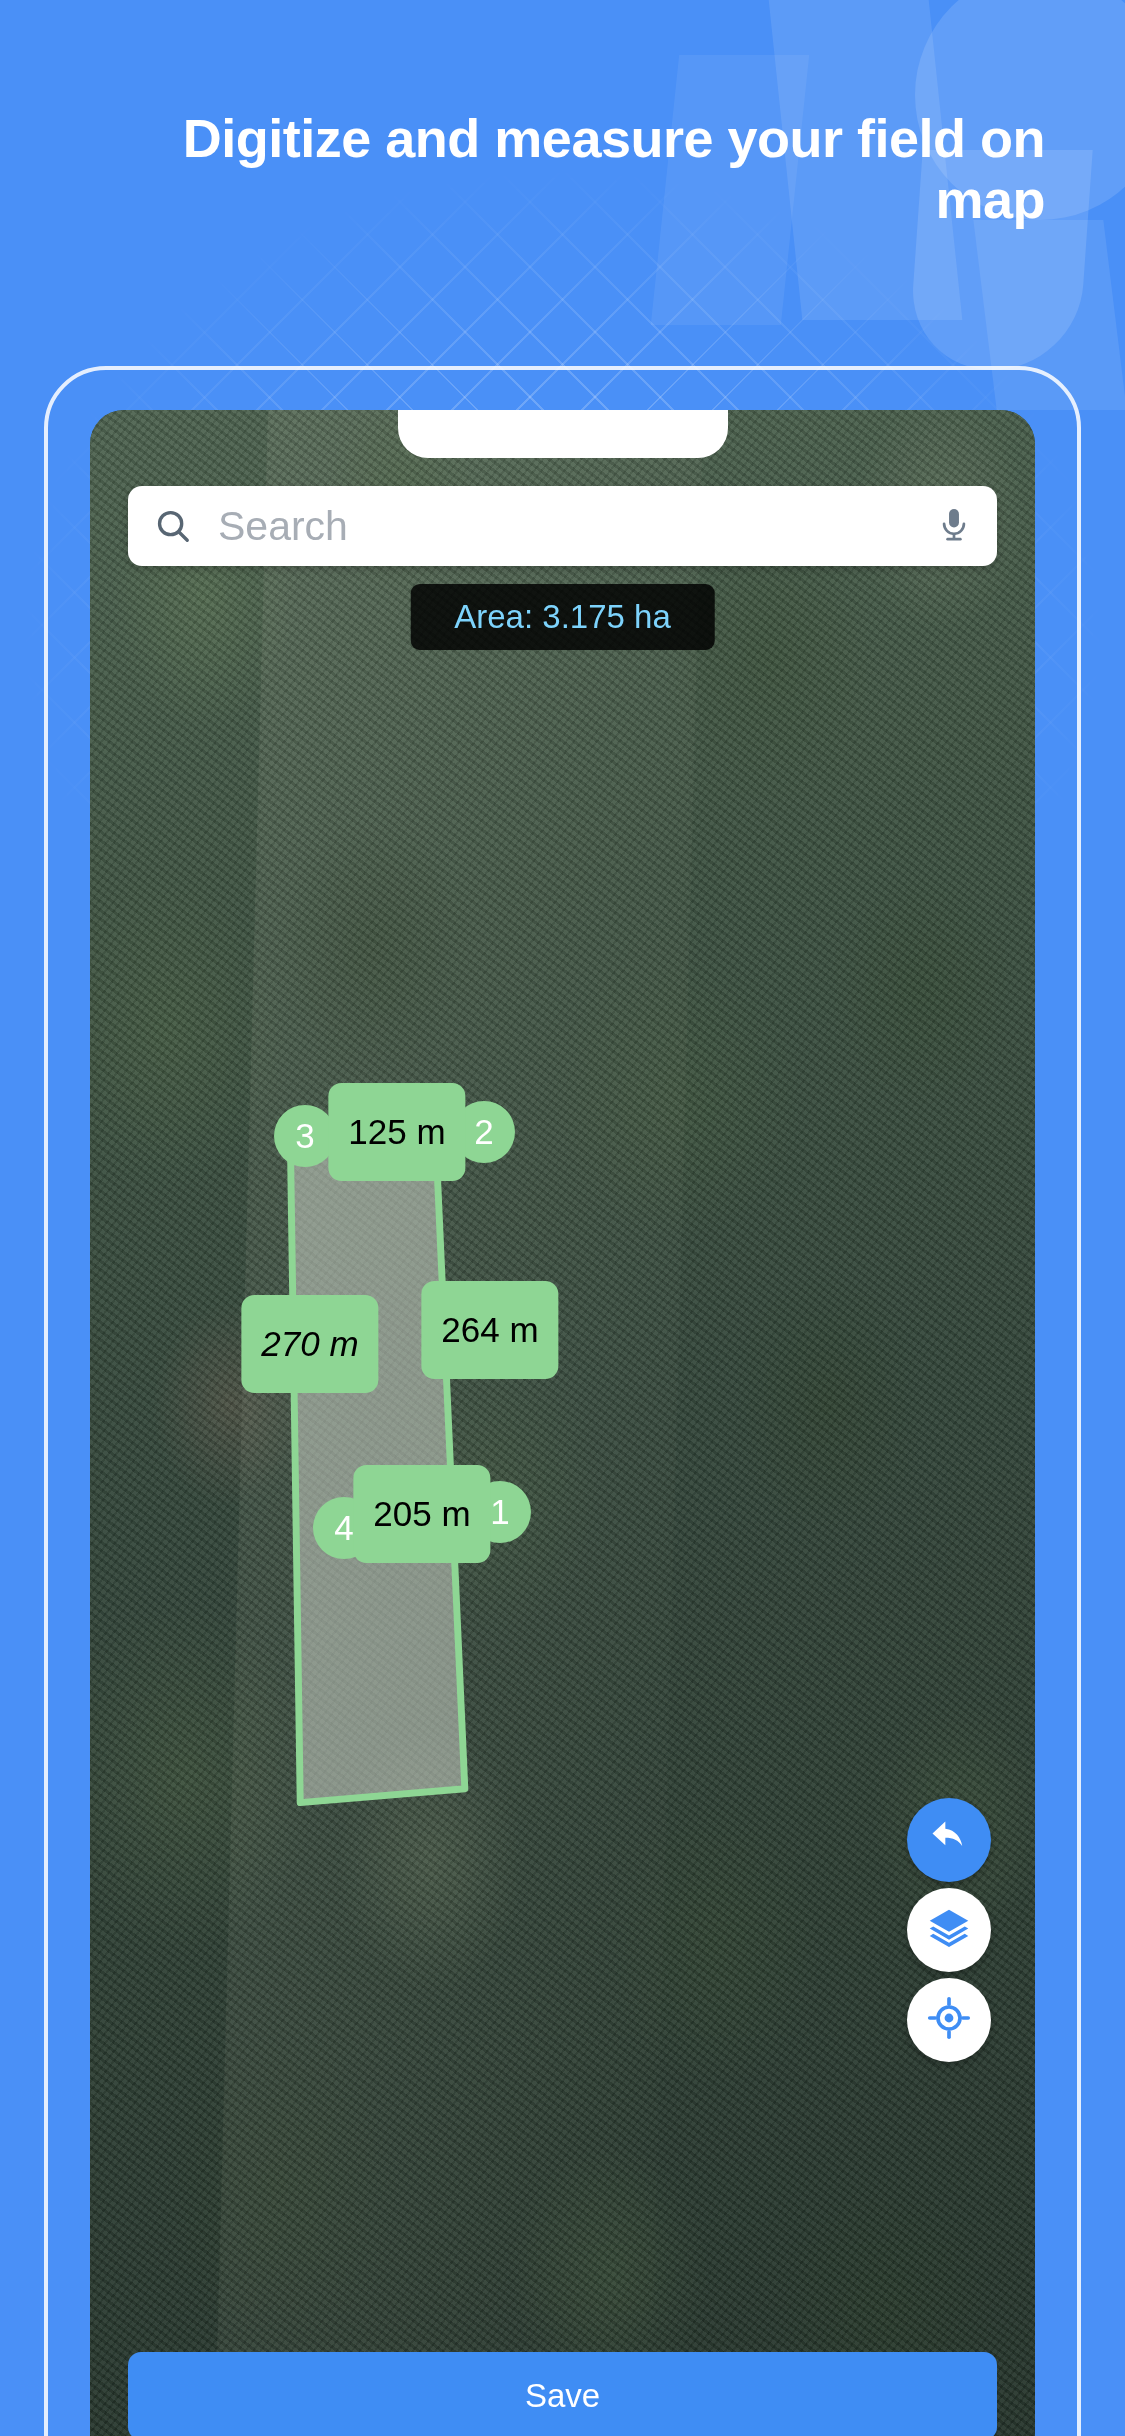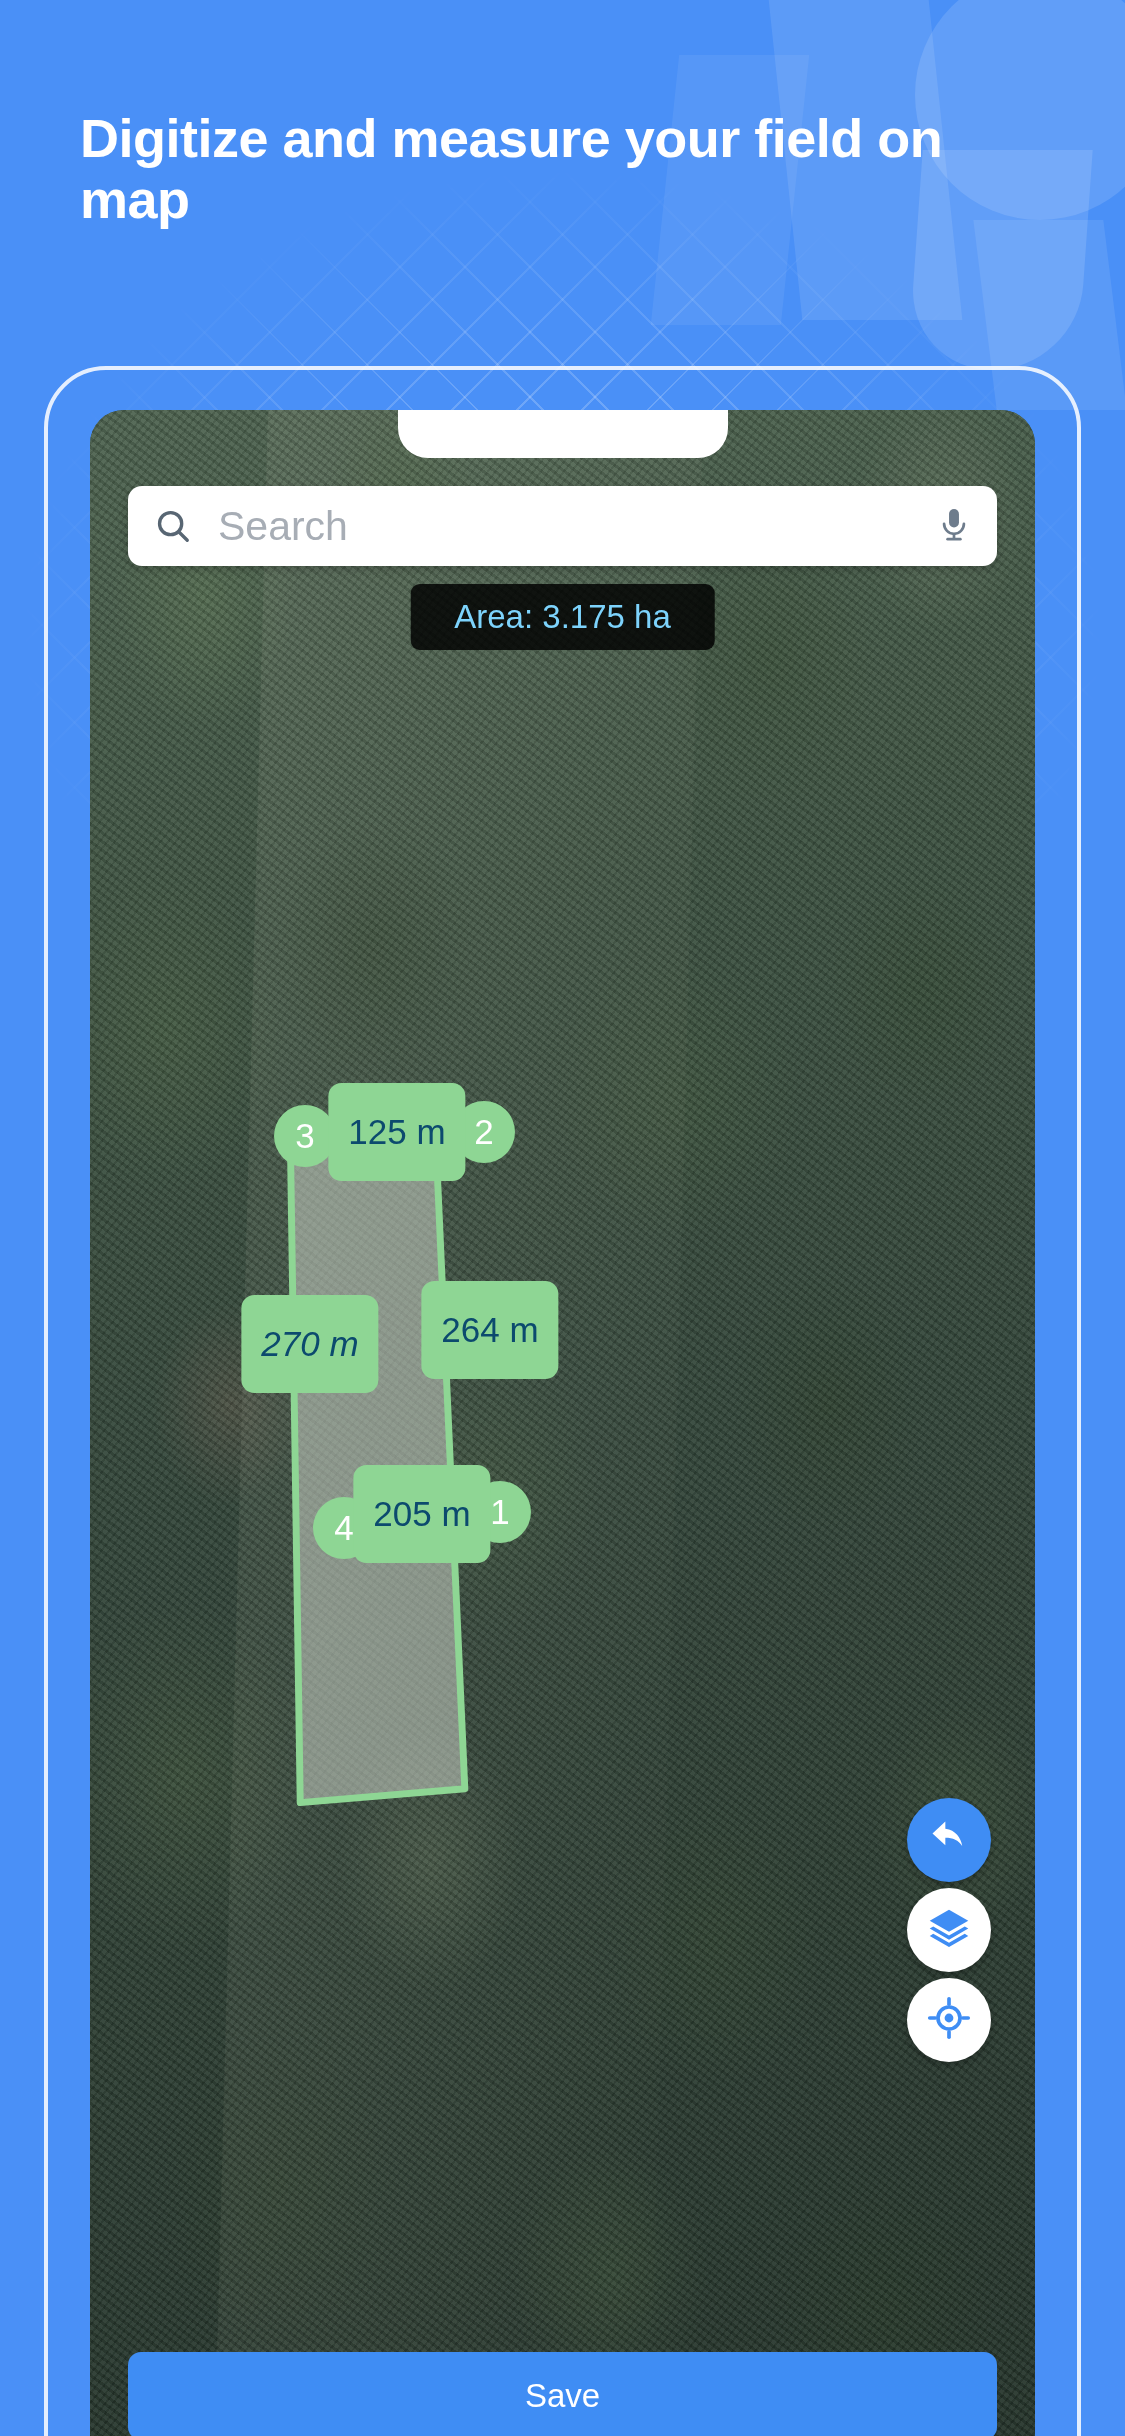--- a/index.html
+++ b/index.html
@@ -48,21 +48,21 @@
       repeating-linear-gradient(45deg, rgba(255,255,255,0.22) 0 2px, rgba(255,255,255,0) 2px 46px),
       repeating-linear-gradient(-45deg, rgba(255,255,255,0.22) 0 2px, rgba(255,255,255,0) 2px 46px);
     -webkit-mask-image: radial-gradient(ellipse 62% 52% at 50% 42%, #000 35%, transparent 78%);
             mask-image: radial-gradient(ellipse 62% 52% at 50% 42%, #000 35%, transparent 78%);
     pointer-events:none;
   }
 
   
   #headline {
     position:absolute; left:0; right:0; top:108px;
-    text-align:left; color:#ffffff;
+    text-align:right; color:#ffffff;
     font-size:54px; font-weight:bold; line-height:1.13;
     letter-spacing:-0.5px;
     padding:0 80px;
   }
 
   
   #phone {
     position:absolute; left:44px; top:366px;
     width:1037px; height:2120px;
     border:4px solid rgba(255,255,255,0.85);
@@ -147,21 +147,21 @@
   #poly-layer { position:absolute; inset:0; z-index:20; }
   #poly-svg { position:absolute; inset:0; width:100%; height:100%; }
 
   .vertex {
     position:absolute; width:62px; height:62px; border-radius:50%;
     background:#8ed694; color:#fff;
     display:flex; align-items:center; justify-content:center;
     font-size:35px; transform:translate(-50%,-50%);
   }
   .seg-label {
-    position:absolute; background:#8ed694; color:#0c4a6e;
+    position:absolute; background:#8ed694; color:#000000;
     border-radius:13px; padding:29px 20px;
     font-size:35px; white-space:nowrap;
     transform:translate(-50%,-50%);
   }
 
   
   .fab {
     position:absolute; right:44px; width:84px; height:84px;
     border-radius:50%; z-index:30;
     display:flex; align-items:center; justify-content:center;

